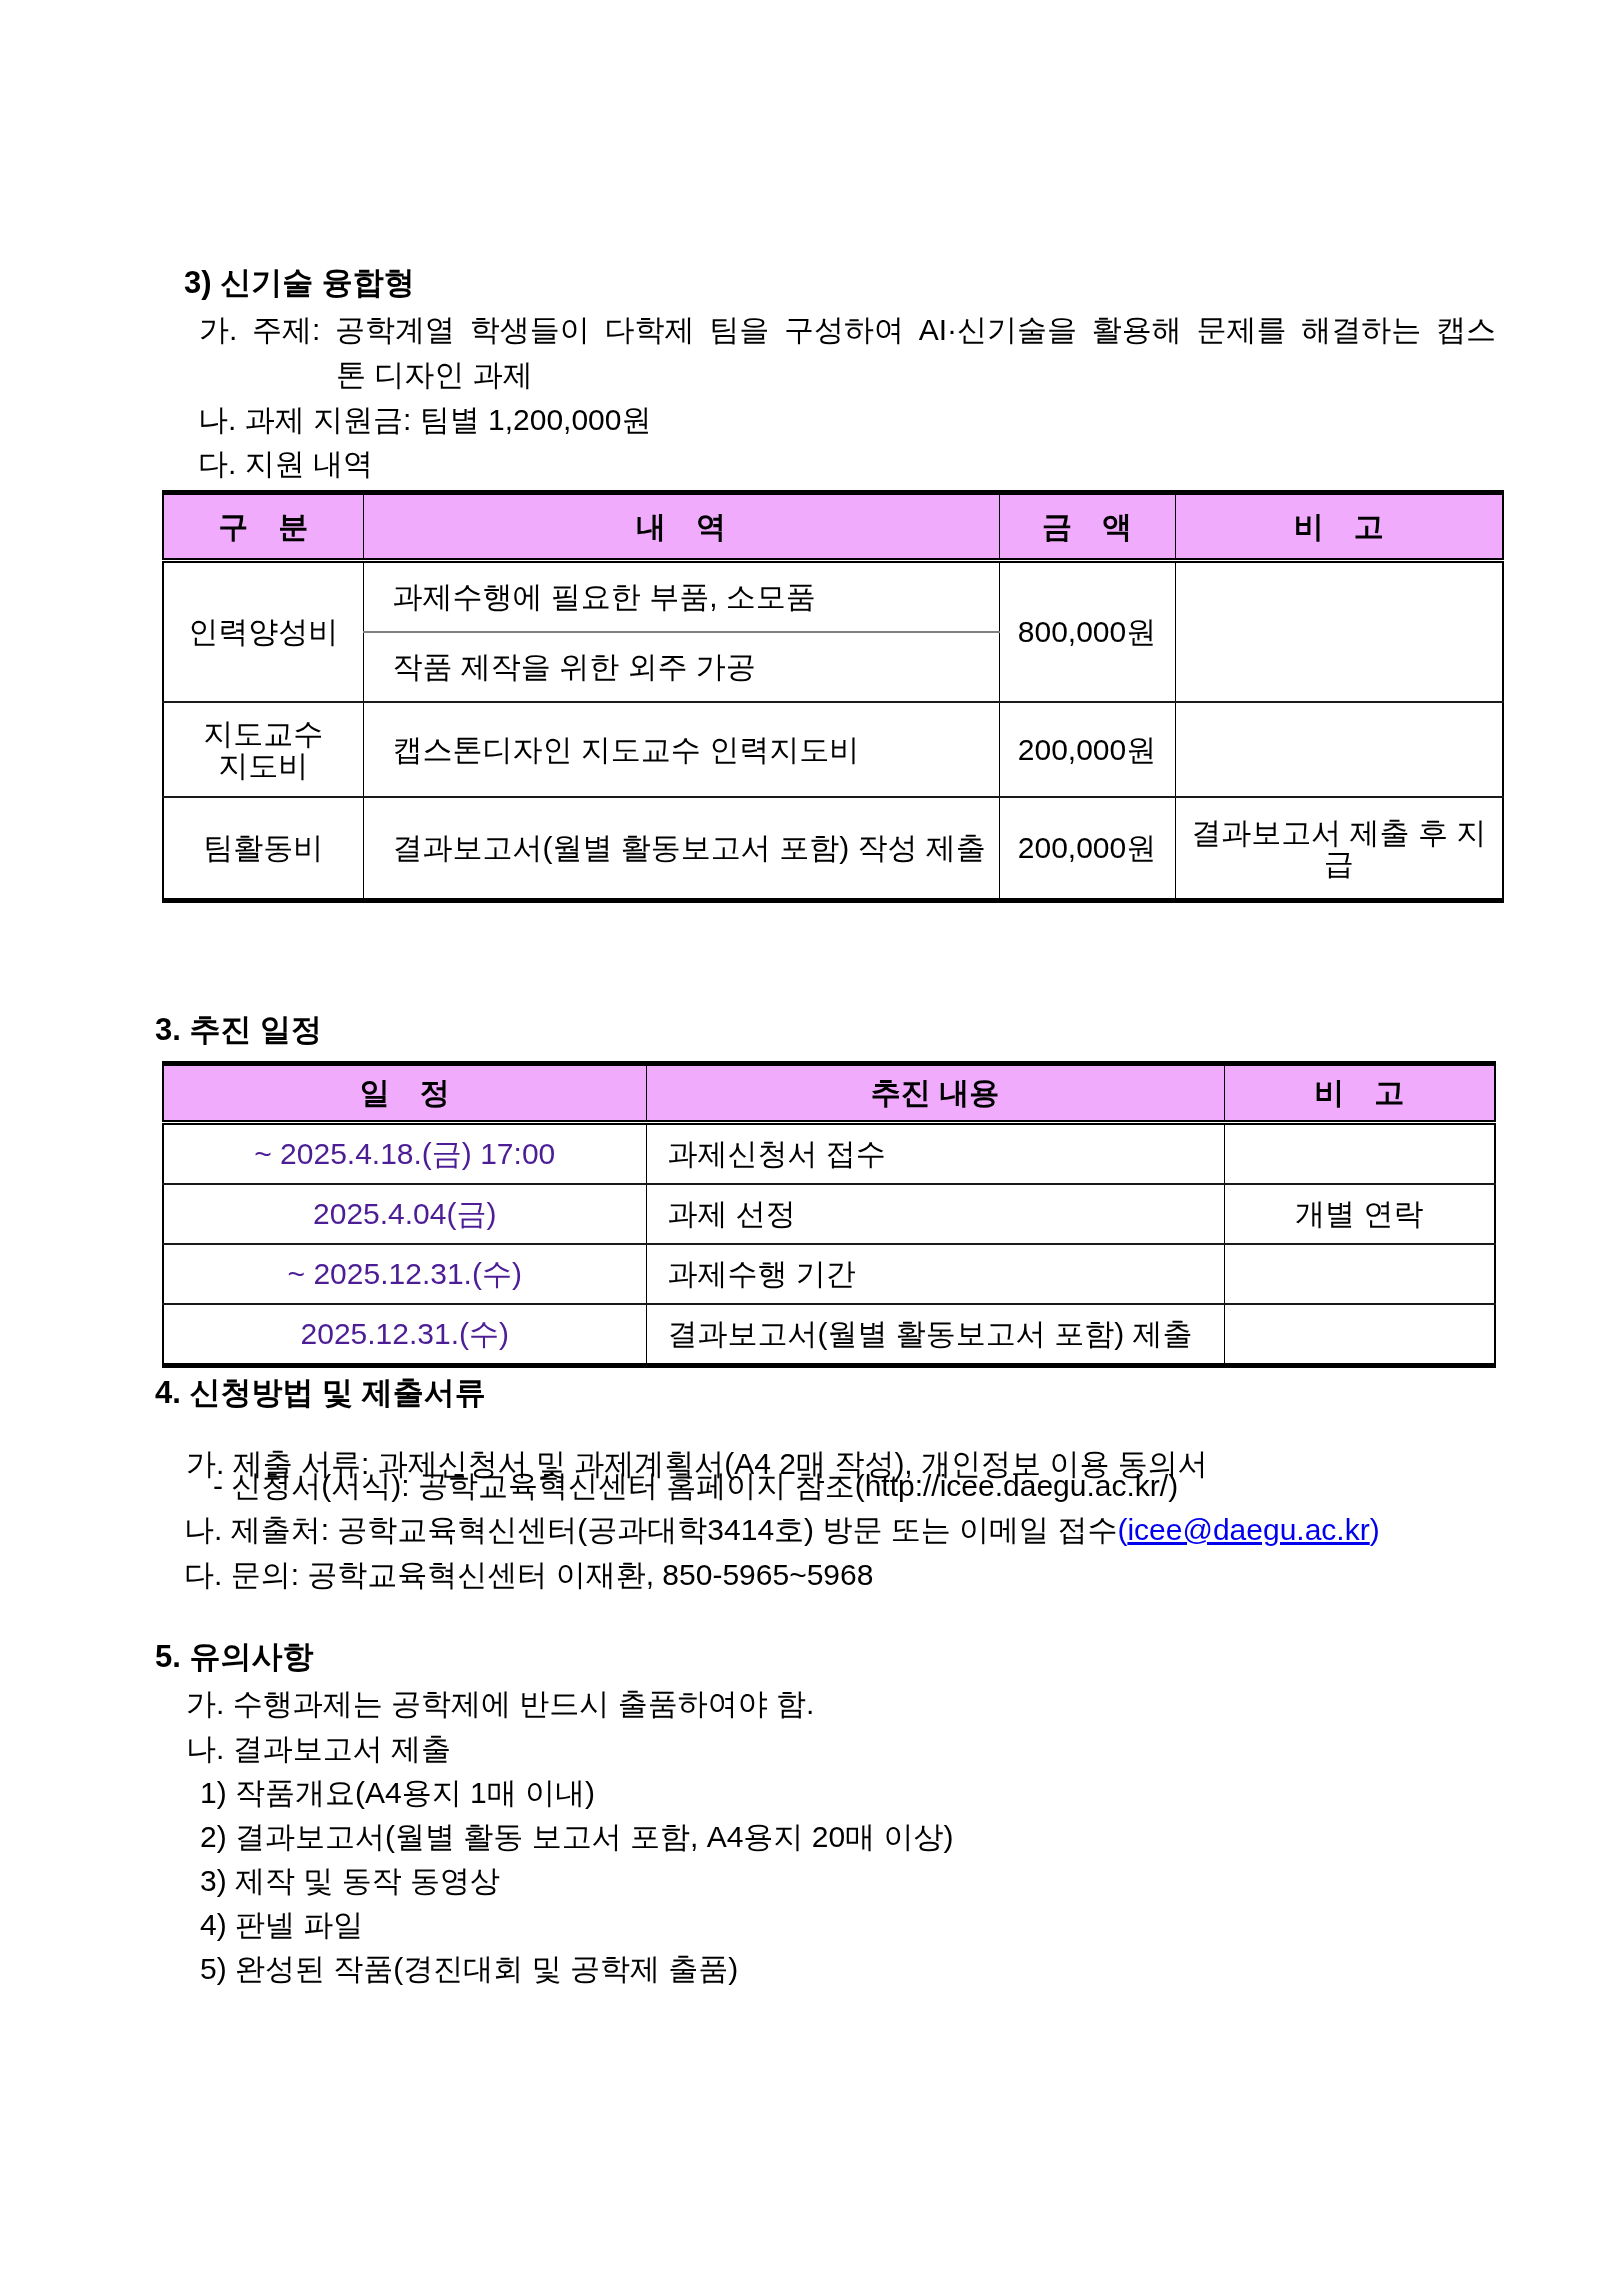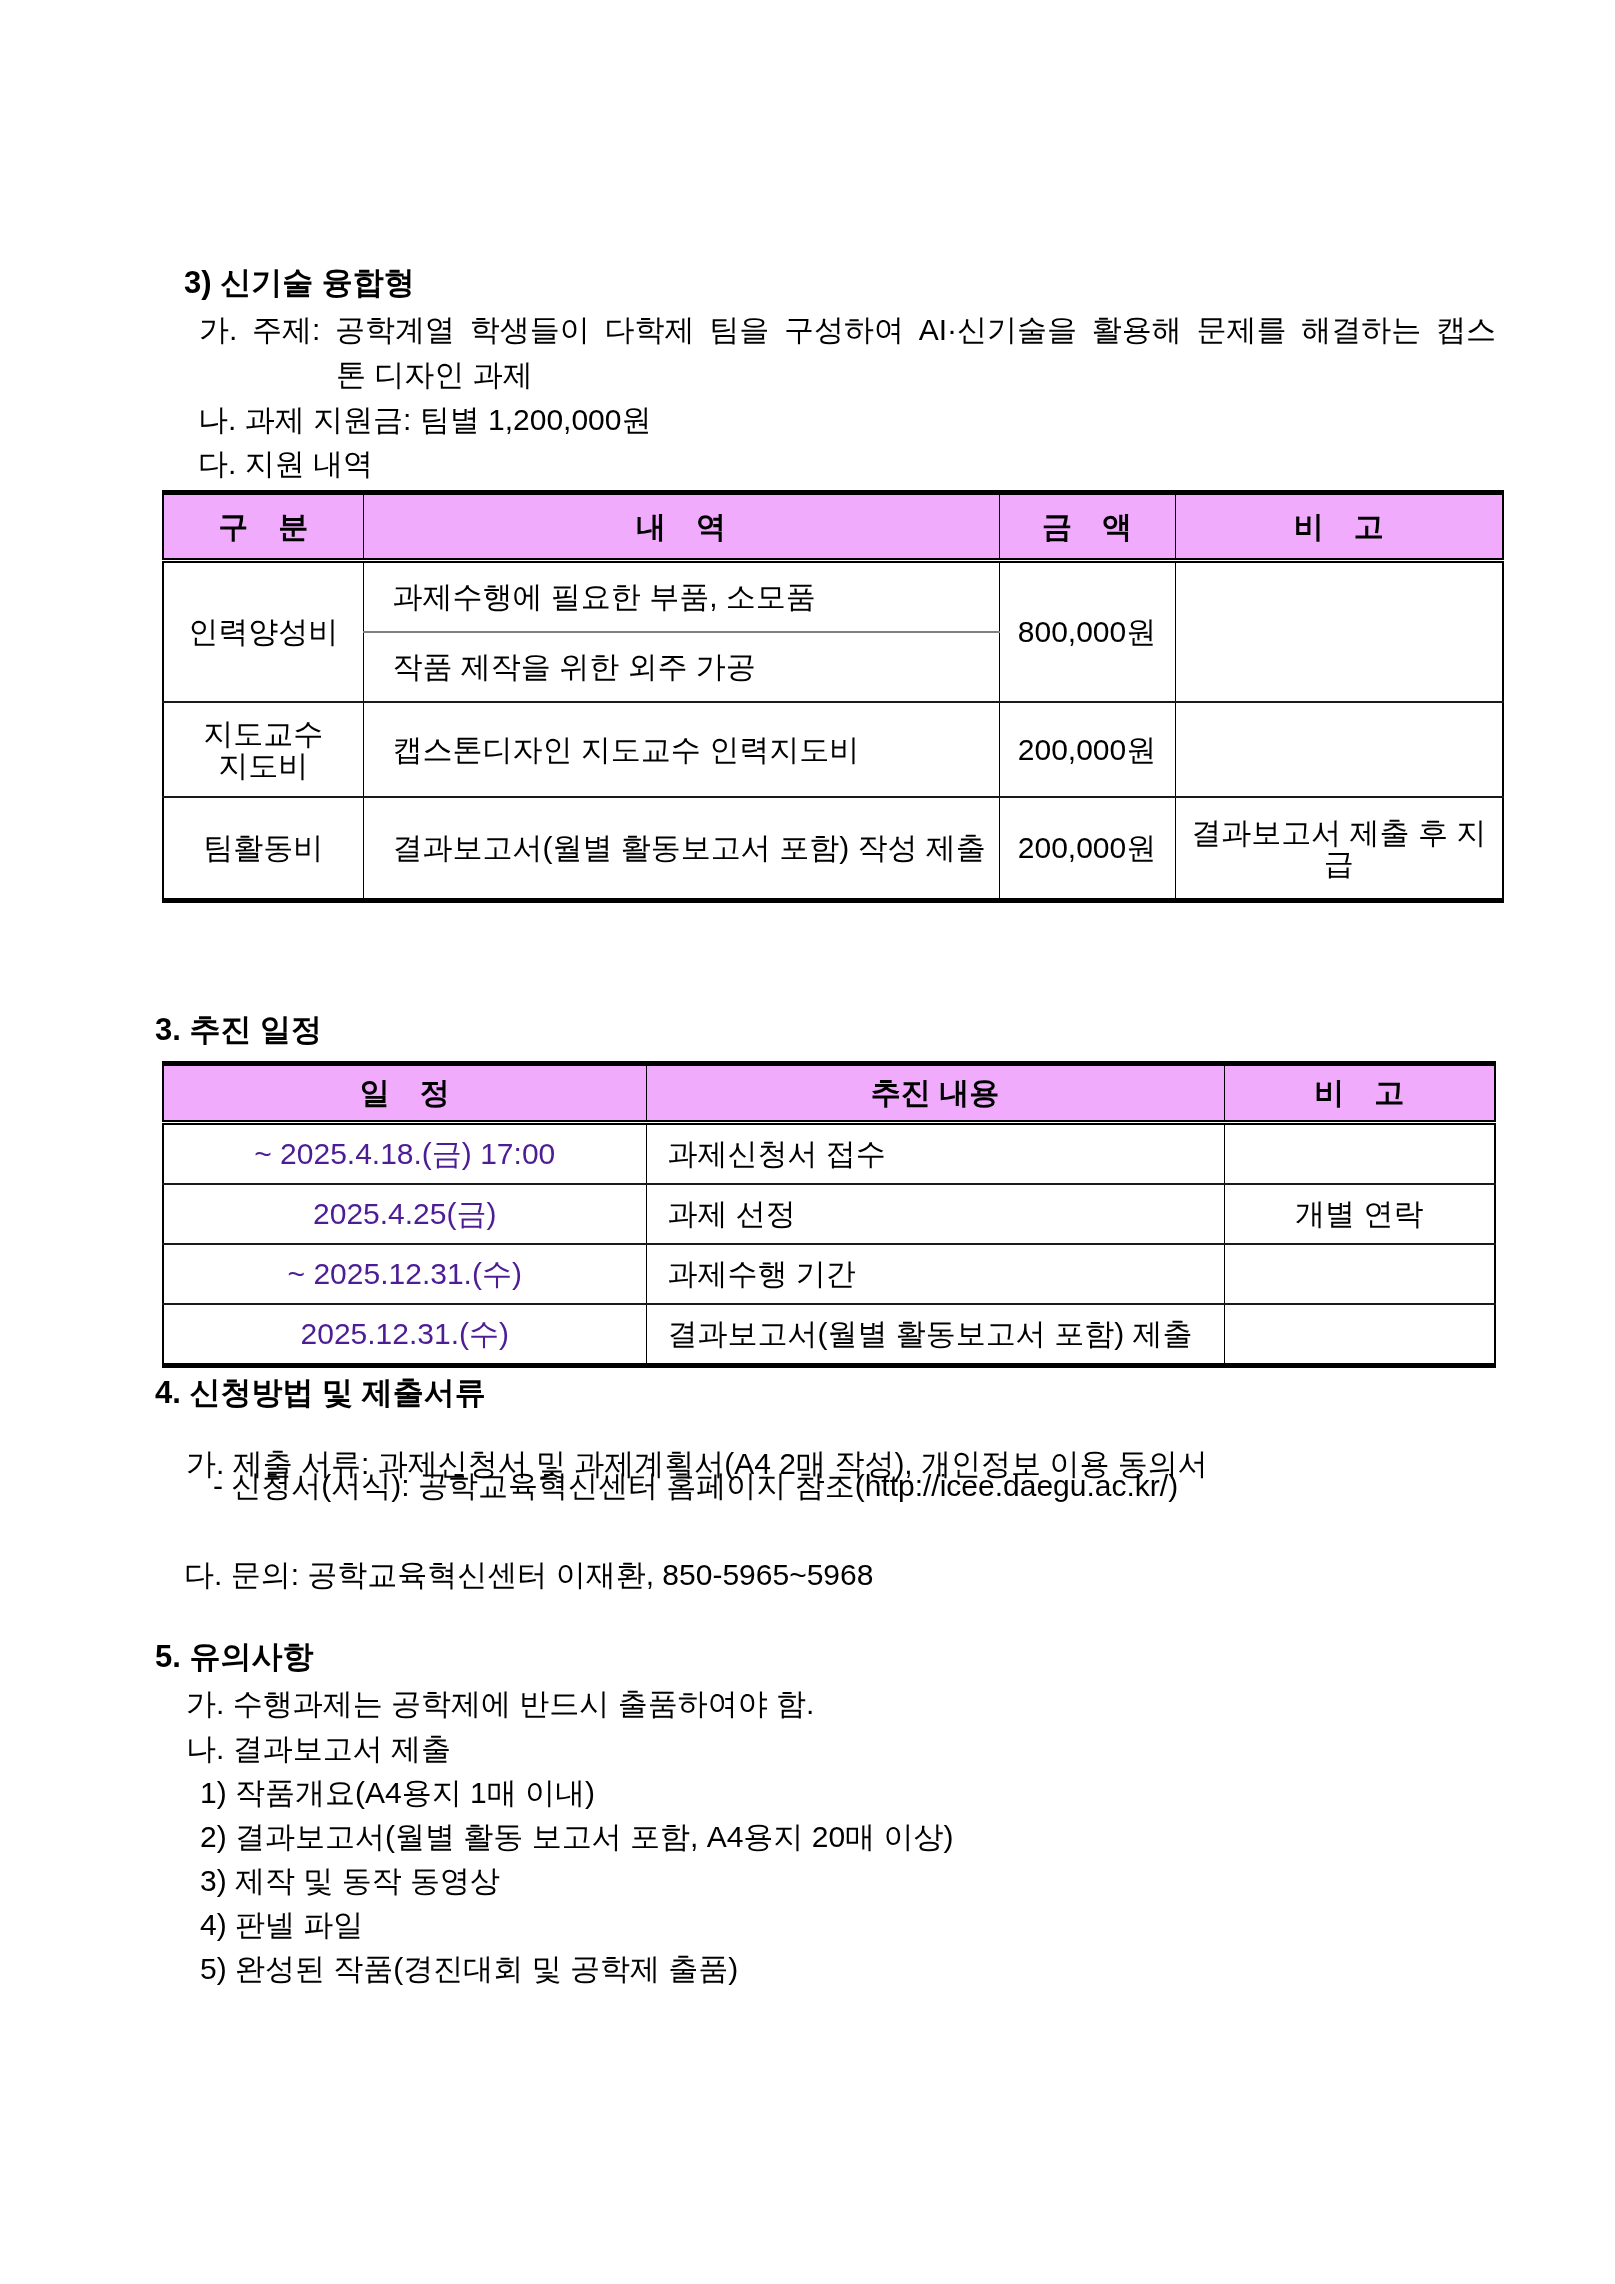--- a/index.html
+++ b/index.html
@@ -96,40 +96,41 @@
       <th style="height:52px;">일　정</th>
       <th>추진 내용</th>
       <th>비　고</th>
     </tr>
     <tr>
       <td class="date" style="height:56px;">~ 2025.4.18.(금) 17:00</td>
       <td class="content">과제신청서 접수</td>
       <td class="note"></td>
     </tr>
     <tr class="sep">
-      <td class="date" style="height:56px;">2025.4.25(금)</td>
+      <td class="date" style="height:56px;">2025.4.04(금)</td>
       <td class="content">과제 선정</td>
       <td class="note">개별 연락</td>
     </tr>
     <tr class="sep">
       <td class="date" style="height:56px;">~ 2025.12.31.(수)</td>
       <td class="content">과제수행 기간</td>
       <td class="note"></td>
     </tr>
     <tr class="sep">
       <td class="date" style="height:56px;">2025.12.31.(수)</td>
       <td class="content">결과보고서(월별 활동보고서 포함) 제출</td>
       <td class="note"></td>
     </tr>
   </tbody>
     </table>
 
   <div class="abs heading" style="left:155px;top:1377px;">4. 신청방법 및 제출서류</div>
   <div class="abs line" style="left:186px;top:1448px;">가. 제출 서류: 과제신청서 및 과제계획서(A4 2매 작성), 개인정보 이용 동의서</div>
   <div class="abs line" style="left:213px;top:1470px;">- 신청서(서식): 공학교육혁신센터 홈페이지 참조(http://icee.daegu.ac.kr/)</div>
+  <div class="abs line" style="left:184px;top:1514px;"><span>나. 제출처: 공학교육혁신센터(공과대학3414호) 방문 또는 이메일 접수</span><span class="blue">(</span><a class="email">icee@daegu.ac.kr</a><span class="blue">)</span></div>
   <div class="abs line" style="left:184px;top:1559px;">다. 문의: 공학교육혁신센터 이재환, 850-5965~5968</div>
 
   <div class="abs heading" style="left:155px;top:1641px;">5. 유의사항</div>
   <div class="abs line" style="left:186px;top:1688px;">가. 수행과제는 공학제에 반드시 출품하여야 함.</div>
   <div class="abs line" style="left:186px;top:1733px;">나. 결과보고서 제출</div>
   <div class="abs line" style="left:200px;top:1777px;">1) 작품개요(A4용지 1매 이내)</div>
   <div class="abs line" style="left:200px;top:1821px;">2) 결과보고서(월별 활동 보고서 포함, A4용지 20매 이상)</div>
   <div class="abs line" style="left:200px;top:1865px;">3) 제작 및 동작 동영상</div>
   <div class="abs line" style="left:200px;top:1909px;">4) 판넬 파일</div>
   <div class="abs line" style="left:200px;top:1953px;">5) 완성된 작품(경진대회 및 공학제 출품)</div>

